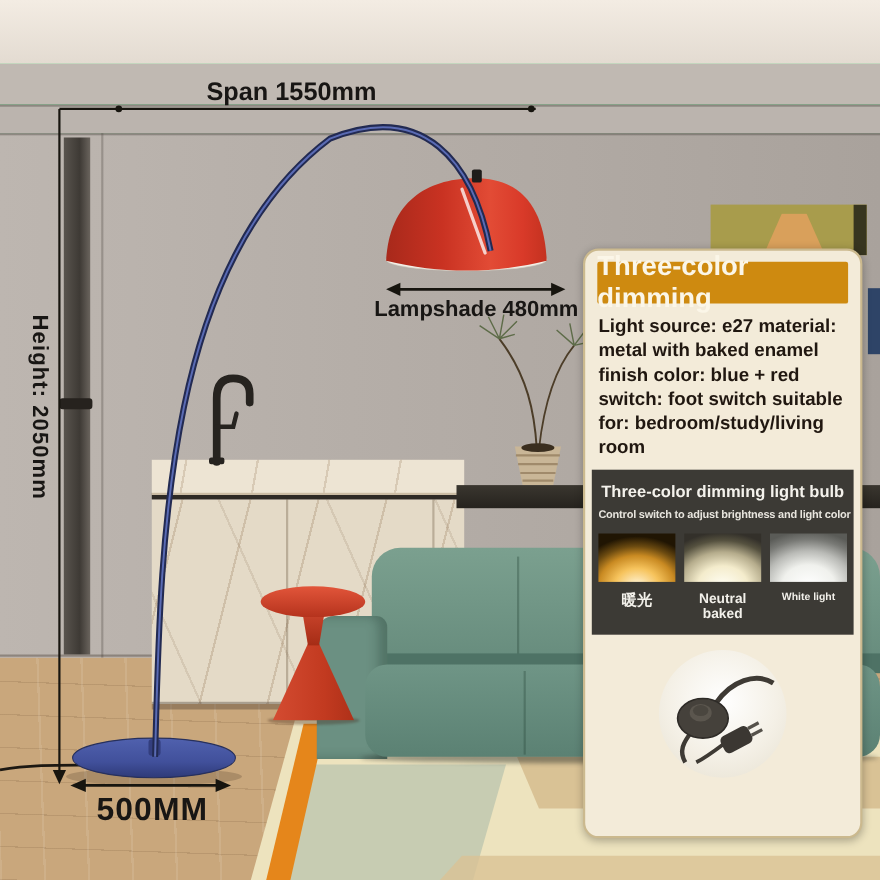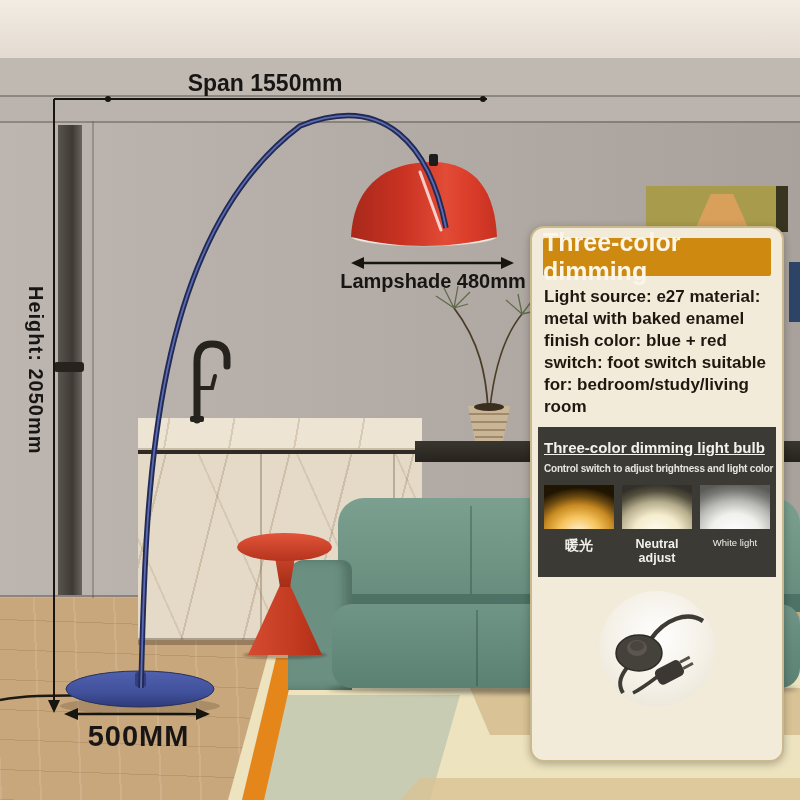--- a/index.html
+++ b/index.html
@@ -86,34 +86,34 @@
 
   
   .panel{left:530px;top:226px;width:254px;height:536px;background:#F3EBD9;
          border:2px solid #CBB98E;border-radius:14px;box-sizing:border-box;
          box-shadow:0 2px 8px rgba(0,0,0,.28);display:flex;flex-direction:column;}
   .p-header{margin:10px 11px 4px;height:38px;background:#CE8A10;color:#FBF6E8;
             font-size:25px;font-weight:700;display:flex;align-items:center;
             justify-content:center;border-radius:2px;}
   .p-specs{margin:6px 12px 0;color:#201710;font-size:17px;font-weight:700;line-height:1.3;}
   .p-dark{margin:8px 6px 0;background:#3C3A35;padding:12px 6px 12px;}
-  .pd-title{color:#F4F2EC;font-size:15px;font-weight:700;white-space:nowrap;text-decoration:underline;}
+  .pd-title{color:#F4F2EC;font-size:15px;font-weight:700;text-align:center;white-space:nowrap;}
   .pd-sub{color:#E8E5DE;font-size:10px;font-weight:600;text-align:center;
           white-space:nowrap;margin-top:7px;letter-spacing:-.2px;}
   .modes,.mode-labels{display:flex;justify-content:space-between;gap:8px;}
   .modes{margin-top:11px;}
   .mode-swatch{width:70px;height:44px;}
   .mode-warm{background:radial-gradient(95% 120% at 50% 108%,#FFF6DC 0%,#F6C35C 30%,#C98A22 52%,#6B4A10 68%,#201503 85%);}
   .mode-neutral{background:radial-gradient(95% 120% at 50% 108%,#FFFEF4 0%,#F4ECCC 34%,#B5AC8C 58%,#55513F 78%,#33302A 92%);}
   .mode-white{background:radial-gradient(95% 120% at 50% 108%,#FFFFFF 0%,#F0F1ED 36%,#B9BAB6 60%,#787975 80%,#5A5B57 94%);}
   .mode-labels{margin-top:8px;}
   .mode-label{width:70px;text-align:center;color:#F2F0EA;}
   .ml-0{font-size:14px;font-weight:600;}
   .ml-1{font-size:12.5px;font-weight:700;}
-  .ml-2{font-size:9.5px;font-weight:400;}
+  .ml-2{font-size:9.5px;font-weight:700;}
   .p-foot-circle{margin:14px auto 0;width:116px;height:116px;border-radius:50%;
                  background:radial-gradient(circle at 50% 40%,#FFFFFF 0%,#F4F0E6 55%,#E6E0D0 100%);}
   .p-foot-label{margin-top:8px;text-align:center;color:#201710;font-size:20px;font-weight:700;}
 </style>
 </head>
 <body>
 
 <div class="stage">
 
   <div class="abs wall-band-top"></div>
@@ -244,21 +244,21 @@
     <div class="p-dark">
       <div class="pd-title">Three-color dimming light bulb</div>
       <div class="pd-sub">Control switch to adjust brightness and light color</div>
       <div class="modes">
         <div class="mode-swatch mode-warm"></div>
         <div class="mode-swatch mode-neutral"></div>
         <div class="mode-swatch mode-white"></div>
       </div>
       <div class="mode-labels">
         <div class="mode-label ml-0">暖光</div>
-        <div class="mode-label ml-1">Neutral adjust</div>
+        <div class="mode-label ml-1">Neutral baked</div>
         <div class="mode-label ml-2">White light</div>
       </div>
     </div>
     <div class="p-foot-circle">
       <svg width="116" height="116" viewBox="0 0 116 116">
         <path d="M52,48 C66,28 88,20 104,30" fill="none" stroke="#3E3A34" stroke-width="4.5"></path>
         <path d="M30,74 C22,84 18,92 24,102" fill="none" stroke="#3E3A34" stroke-width="4"></path>
         <ellipse cx="40" cy="62" rx="23" ry="18" fill="#45413B" stroke="#2E2B27" stroke-width="1.5"></ellipse>
         <ellipse cx="38" cy="57" rx="10" ry="8" fill="#5B564E"></ellipse>
         <ellipse cx="38" cy="55" rx="7" ry="5" fill="#4A463F"></ellipse>

